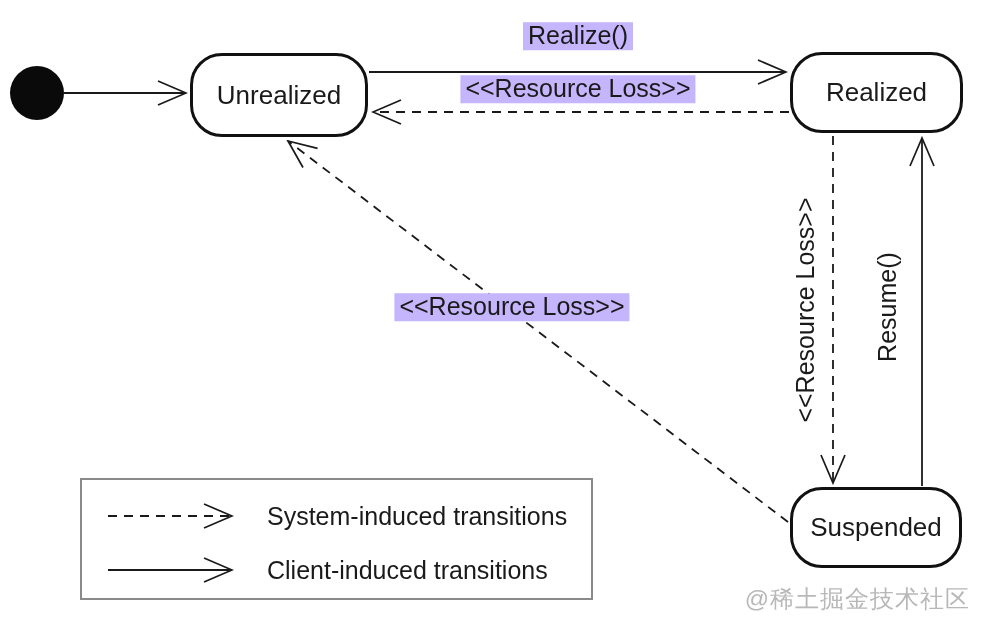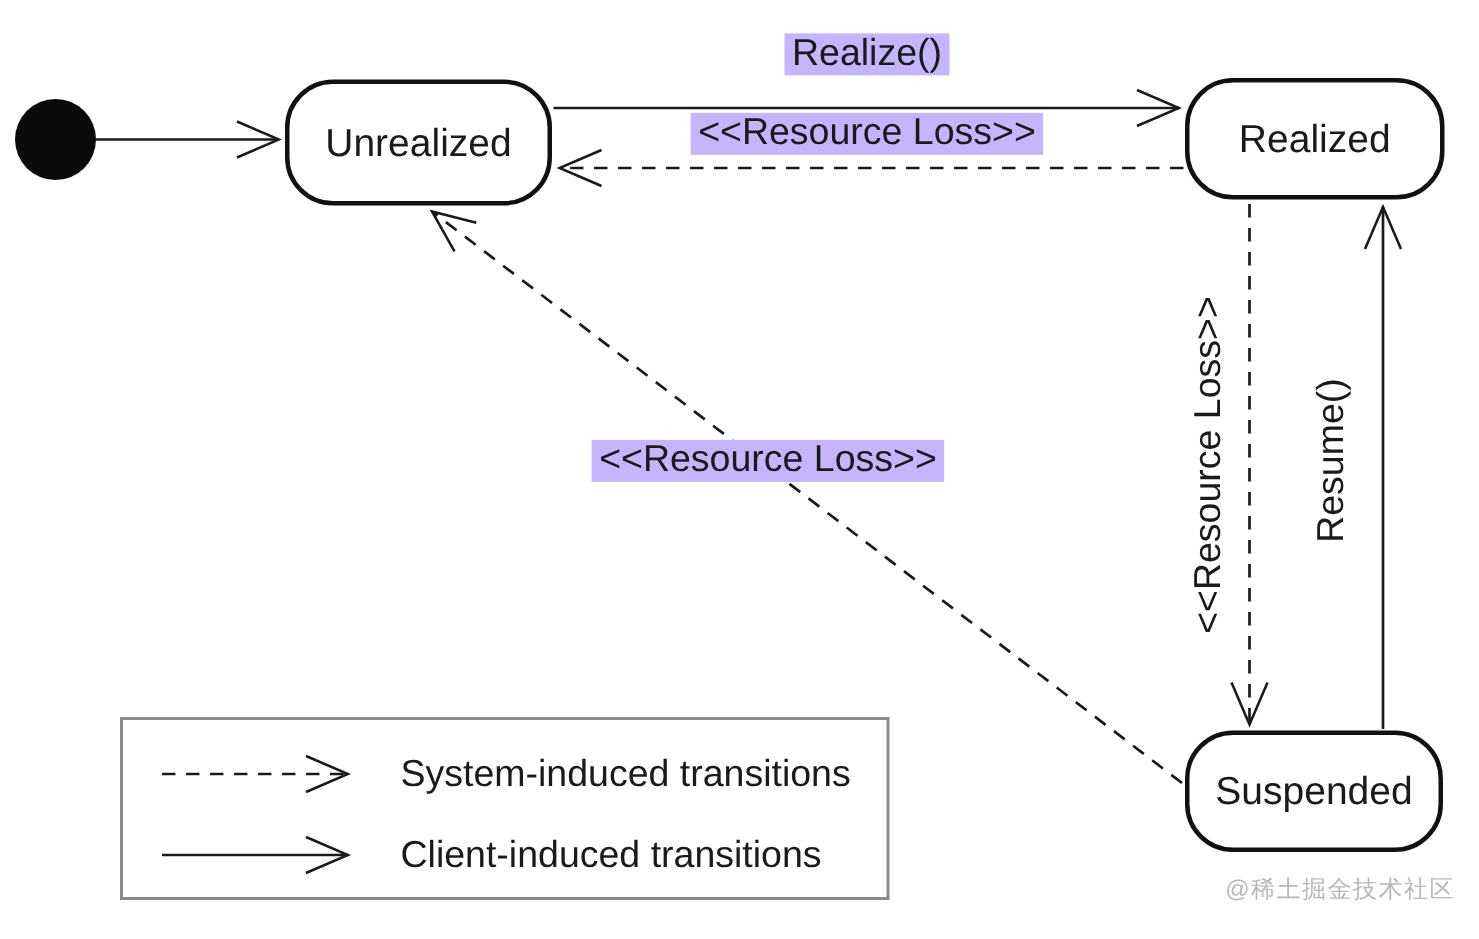--- a/index.html
+++ b/index.html
@@ -78,21 +78,21 @@
   .legend-label {
     margin-left: 28px;
     font-size: 25px;
     color: #1a1a1a;
     white-space: nowrap;
   }
   .watermark {
     position: absolute;
     right: 16px;
     top: 583px;
-    font-size: 16px;
+    font-size: 24px;
     color: #b8b8b8;
     letter-spacing: 1px;
     white-space: nowrap;
   }
 </style>
 </head>
 <body>
 
 <div class="canvas">
 

